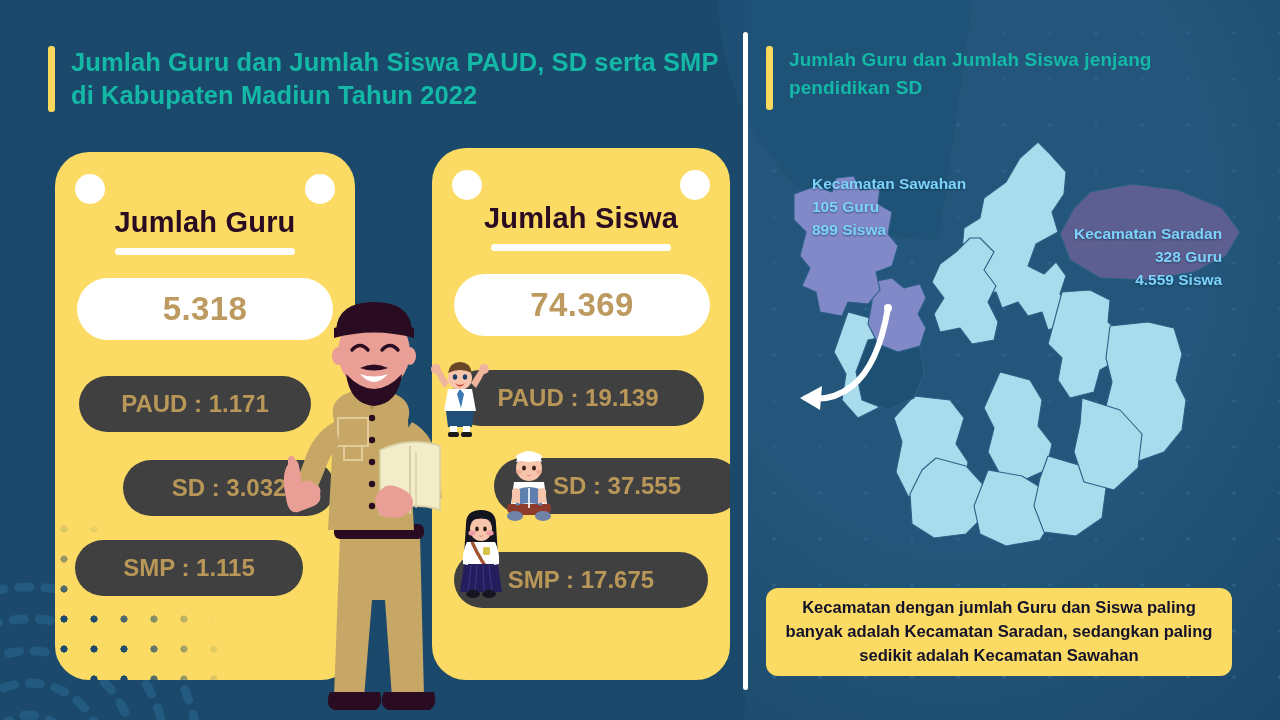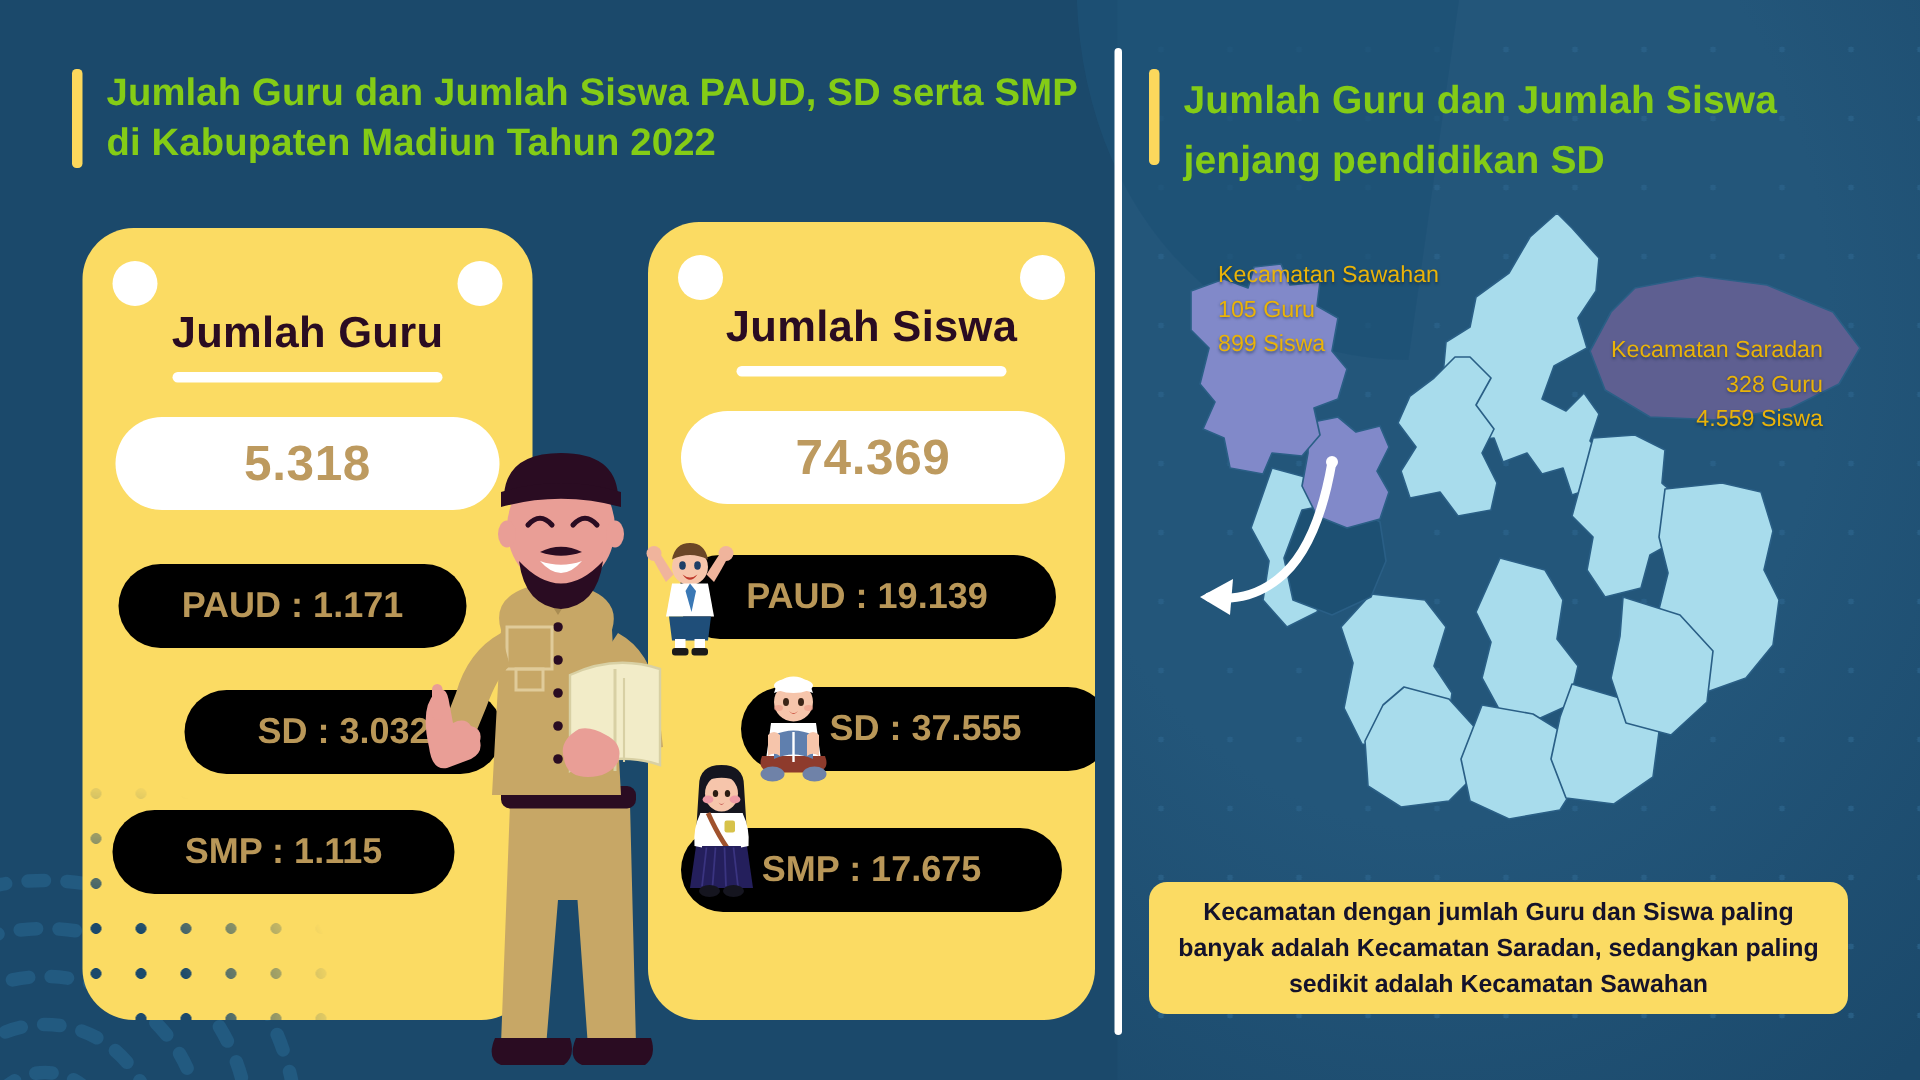--- a/index.html
+++ b/index.html
@@ -30,28 +30,28 @@
   .bg-swoosh{
     position:absolute;left:700px;top:-60px;width:260px;height:300px;
     background:#1e5175;border-radius:0 0 0 100%;
     transform:skewX(-8deg);opacity:.75;
   }
 
   
   .title{position:absolute;display:flex;align-items:flex-start;gap:16px;}
   .title .bar{width:7px;border-radius:3px;background:#fcd85c;flex:0 0 auto;}
   .title h1{
-    margin:0;color:#84cc16;font-weight:bold;letter-spacing:.1px;
+    margin:0;color:#14b8a6;font-weight:bold;letter-spacing:.1px;
   }
   #title-left{left:48px;top:46px;width:690px;}
   #title-left .bar{height:66px;}
   #title-left h1{font-size:25.5px;line-height:33px;}
   #title-right{left:766px;top:46px;width:480px;}
   #title-right .bar{height:64px;}
-  #title-right h1{font-size:26px;line-height:40px;}
+  #title-right h1{font-size:19px;line-height:28px;}
 
   
   .divider{
     position:absolute;left:743px;top:32px;width:5px;height:658px;
     background:#ffffff;border-radius:3px;
   }
 
   
   .card{
     position:absolute;background:#fbdb63;border-radius:34px;overflow:hidden;
@@ -83,21 +83,21 @@
   }
 
   .bigpill{
     position:absolute;left:22px;width:256px;height:62px;top:126px;
     background:#ffffff;border-radius:32px;
     display:flex;align-items:center;justify-content:center;
   }
   .bigpill span{color:#bd9a5f;font-size:33px;font-weight:bold;letter-spacing:.4px;}
 
   .pill{
-    position:absolute;height:56px;background:#000000;border-radius:30px;
+    position:absolute;height:56px;background:#404040;border-radius:30px;
     display:flex;align-items:center;justify-content:center;padding:0 18px;
   }
   .pill span{color:#b99758;font-size:24px;font-weight:bold;white-space:nowrap;}
 
   
   #guru-paud{left:24px;top:224px;width:196px;}
   #guru-sd  {left:68px;top:308px;width:176px;}
   #guru-smp {left:20px;top:388px;width:192px;}
   
   #siswa-paud{left:20px;top:222px;width:216px;}
@@ -107,21 +107,21 @@
   
   .ill{position:absolute;}
   #teacher{left:272px;top:300px;width:216px;height:420px;z-index:6;}
   #kid-boy{left:430px;top:358px;width:60px;height:80px;z-index:7;}
   #kid-mengaji{left:498px;top:446px;width:62px;height:78px;z-index:7;}
   #kid-girl{left:452px;top:508px;width:58px;height:92px;z-index:7;}
 
   
   #map{position:absolute;left:752px;top:140px;width:520px;height:420px;}
   .map-label{
-    position:absolute;color:#eab308;font-weight:normal;font-size:15.5px;line-height:23px;
+    position:absolute;color:#7dd3fc;font-weight:bold;font-size:15.5px;line-height:23px;
     text-shadow:0 1px 2px rgba(10,35,55,.55);white-space:nowrap;
   }
   #label-sawahan{left:812px;top:172px;}
   #label-saradan{left:1074px;top:222px;text-align:right;}
 
   
   #footnote{
     position:absolute;left:766px;top:588px;width:466px;height:88px;
     background:#fbdb63;border-radius:12px;
     display:flex;align-items:center;justify-content:center;text-align:center;

